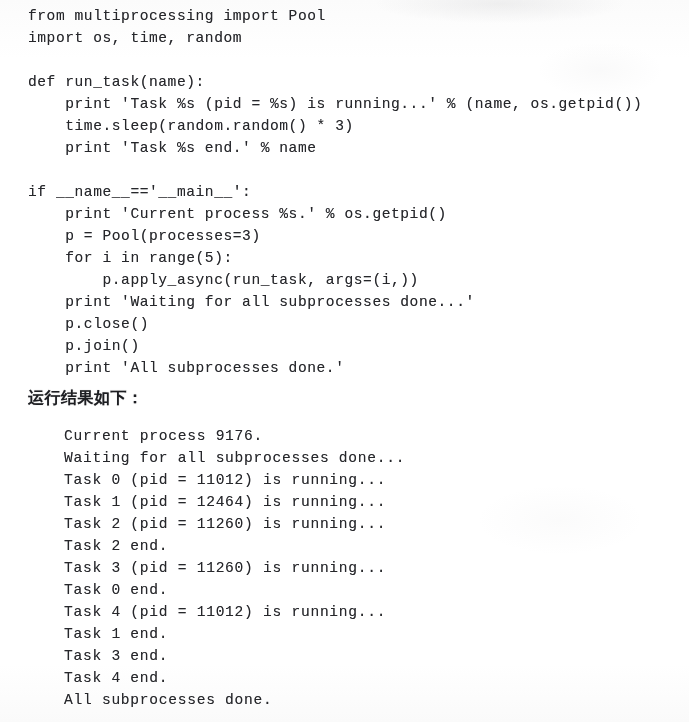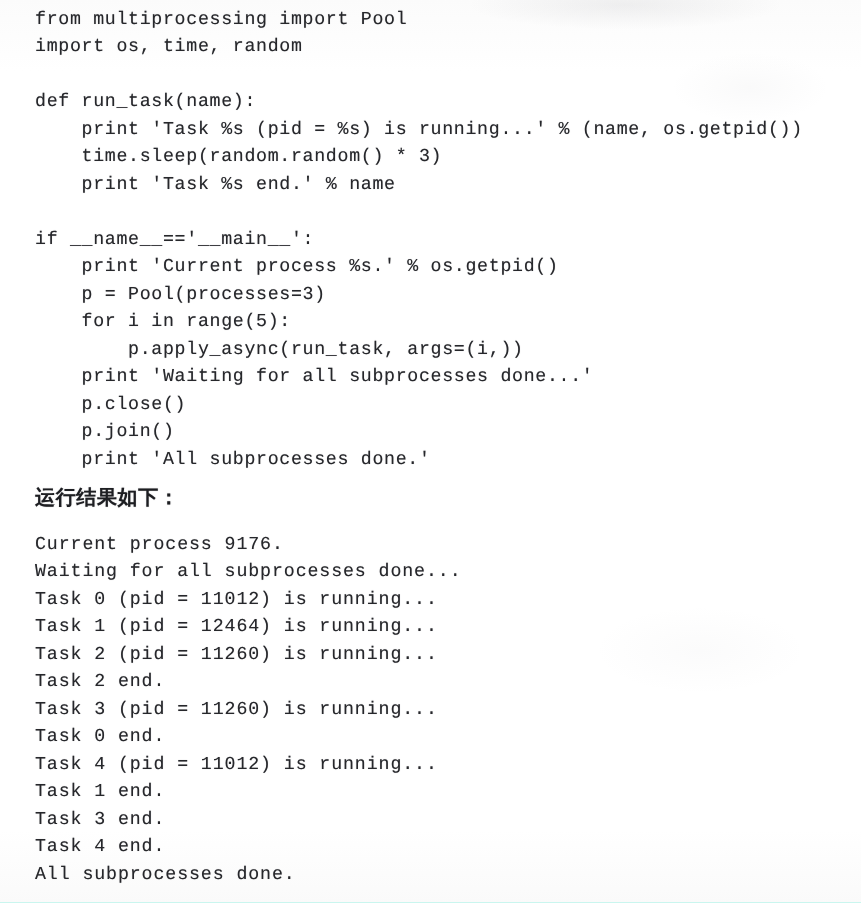--- a/index.html
+++ b/index.html
@@ -13,21 +13,22 @@
     overflow: hidden;
     position: relative;
     font-family: "Liberation Mono", "DejaVu Sans Mono", monospace;
     -webkit-font-smoothing: antialiased;
   }
 
   
   #page {
     position: absolute;
     inset: 0;
-    background: #5eead4;
+    background: #ec4899;
+    border-radius: 16px;
   }
 
   
   #page::before {
     content: "";
     position: absolute;
     inset: 0;
     background:
       radial-gradient(ellipse 180px 28px at 500px 4px, rgba(120,120,125,0.10), rgba(255,255,255,0) 70%),
       radial-gradient(ellipse 90px 40px at 600px 70px, rgba(150,150,155,0.05), rgba(255,255,255,0) 70%),
@@ -86,20 +87,21 @@
     white-space: pre;
     text-shadow: 0 0 0.7px rgba(35,35,40,0.5);
   }
 
   
   #output-block {
     position: absolute;
     top: 425px;
     left: 0;
     right: 0;
+    padding-left: 36px;
   }
   #output-block .line {
     letter-spacing: 0.72px;
     font-size: 14.6px;
   }
 </style>
 </head>
 <body>
 
 <div id="page">

